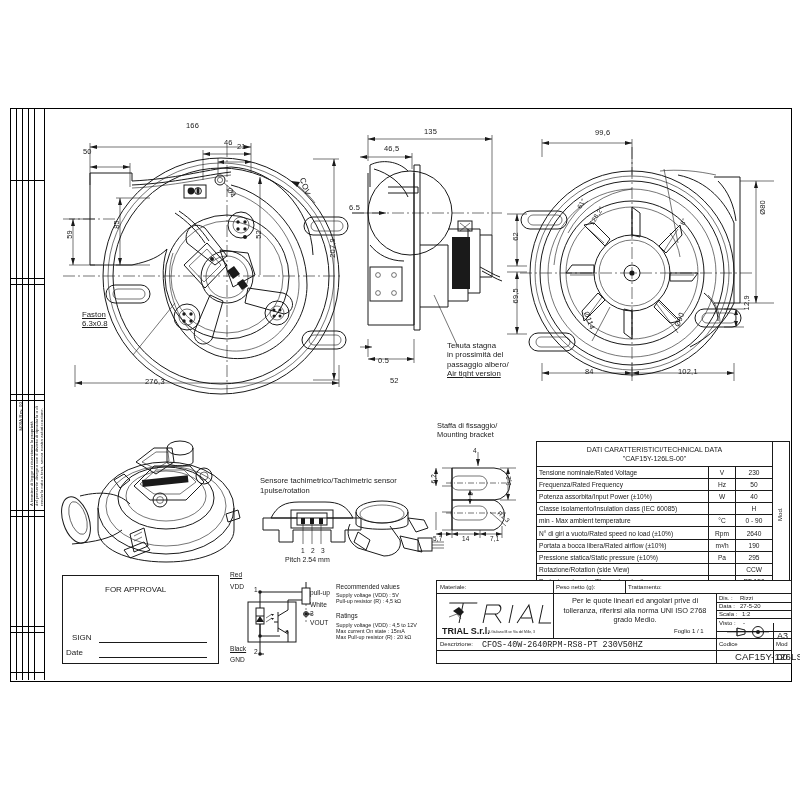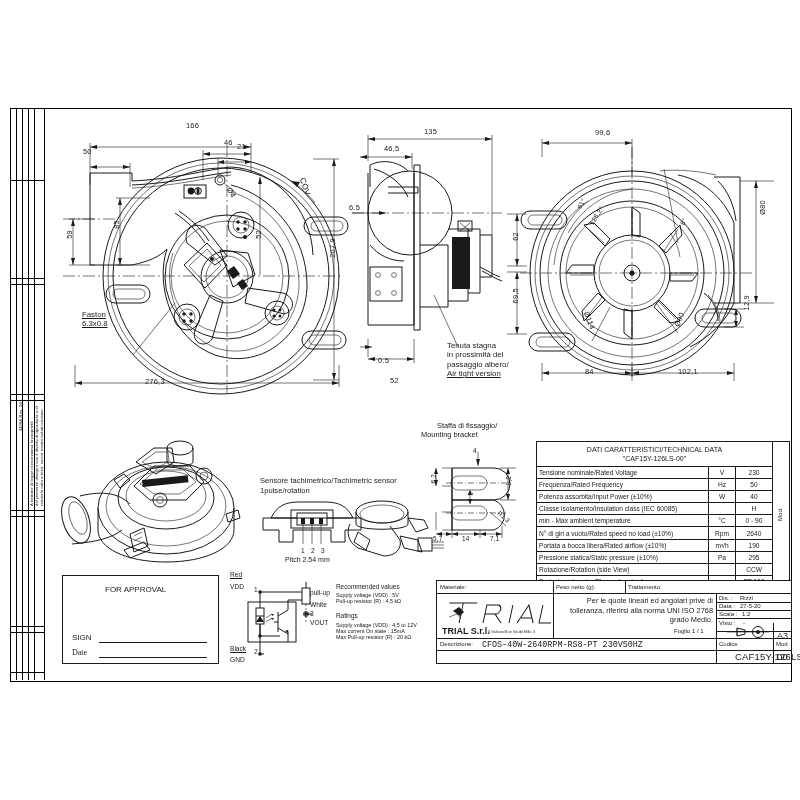--- a/index.html
+++ b/index.html
@@ -455,21 +455,21 @@
     <div class="smtxt" style="left:336px;top:592px;">Supply voltage (VDD) : 5V</div>
     <div class="smtxt" style="left:336px;top:598px;">Pull-up resistor (R)     : 4,5 kΩ</div>
     <div class="smtxt" style="left:336px;top:613px;font-size:6.4px;">Ratings</div>
     <div class="smtxt" style="left:336px;top:622px;">Supply voltage (VDD)  : 4,5 to 12V</div>
     <div class="smtxt" style="left:336px;top:628px;">Max current On state  : 15mA</div>
     <div class="smtxt" style="left:336px;top:634px;">Max Pull-up resistor (R) : 20 kΩ</div>
   </div>
 
   <div>
     <div class="note" style="left:437px;top:421px;font-size:7.4px;">Staffa di fissaggio/</div>
-    <div class="note" style="left:421px;top:430px;font-size:7.4px;">Mounting bracket</div>
+    <div class="note" style="left:437px;top:430px;font-size:7.4px;">Mounting bracket</div>
     <svg style="position:absolute;left:430px;top:442px;" width="104" height="100" viewBox="0 0 104 100">
       <path class="sth" d="M48 10 V24"></path>
       <path class="fillb" d="M48 24 l-2 -7 h4 z"></path>
       <path class="st" d="M22 26 H64 A16 16 0 0 1 64 58 H22 Z"></path>
       <path class="st" d="M22 58 H64 A16 16 0 0 1 64 88 H22 Z"></path>
       <path class="st" d="M22 26 V88"></path>
       <path class="sth" d="M28 34 h22 a7 7 0 0 1 0 14 h-22 a7 7 0 0 1 0 -14 z"></path>
       <path class="sth" d="M28 64 h22 a7 7 0 0 1 0 14 h-22 a7 7 0 0 1 0 -14 z"></path>
       <path class="sth" d="M12 26 H22 M12 88 H22 M12 44 H22 M12 70 H22"></path>
       <path class="sth" stroke-dasharray="6 2 1 2" d="M16 41 H76 M16 71 H76"></path>
@@ -555,21 +555,21 @@
           <td class="unit"></td>
           <td class="val">PT 150</td>
         </tr>
       </tbody>
   </table>
 
   <div class="approval">
     <div class="apt" style="left:42px;top:9px;">FOR APPROVAL</div>
     <div class="apt" style="left:9px;top:57px;">SIGN</div>
     <div class="apline" style="left:36px;top:66px;width:108px;"></div>
-    <div class="apt" style="left:9px;top:72px;font-family:Liberation Serif, serif;">Date</div>
+    <div class="apt" style="left:3px;top:72px;">Date</div>
     <div class="apline" style="left:36px;top:81px;width:108px;"></div>
   </div>
 
   <div class="tb">
 
     <div class="tbline" style="left:0;top:12px;width:354px;height:1px;"></div>
     <div class="tbline" style="left:0;top:57px;width:354px;height:1px;"></div>
     <div class="tbline" style="left:0;top:69px;width:354px;height:1px;"></div>
 
     <div class="tbline" style="left:116px;top:0;width:1px;height:12px;"></div>
@@ -580,21 +580,21 @@
 
     <div class="tbline" style="left:279px;top:21px;width:75px;height:1px;"></div>
     <div class="tbline" style="left:279px;top:29px;width:75px;height:1px;"></div>
     <div class="tbline" style="left:279px;top:37px;width:75px;height:1px;"></div>
     <div class="tbline" style="left:279px;top:50px;width:75px;height:1px;"></div>
 
     <div class="tblabel" style="left:3px;top:3px;">Materiale:</div>
     <div class="tblabel" style="left:119px;top:3px;">Peso netto (g):</div>
     <div class="tblabel" style="left:191px;top:3px;">Trattamento:</div>
 
-    <div class="tbcenter" style="left:120px;top:15px;width:156px;text-align:right;">Per le quote lineari ed angolari prive di
+    <div class="tbcenter" style="left:120px;top:15px;width:156px;">Per le quote lineari ed angolari prive di
 tolleranza, riferirsi alla norma UNI ISO 2768
 grado Medio.</div>
     <div class="tblabel" style="left:237px;top:47px;">Foglio 1 /  1</div>
 
     <div class="tblabel" style="left:282px;top:14px;">Dis. :</div>
     <div class="tblabel" style="left:303px;top:14px;">Rizzi</div>
     <div class="tblabel" style="left:282px;top:22px;">Data :</div>
     <div class="tblabel" style="left:303px;top:22px;">27-5-20</div>
     <div class="tblabel" style="left:282px;top:30px;">Scala :</div>
     <div class="tblabel" style="left:305px;top:30px;">1:2</div>

